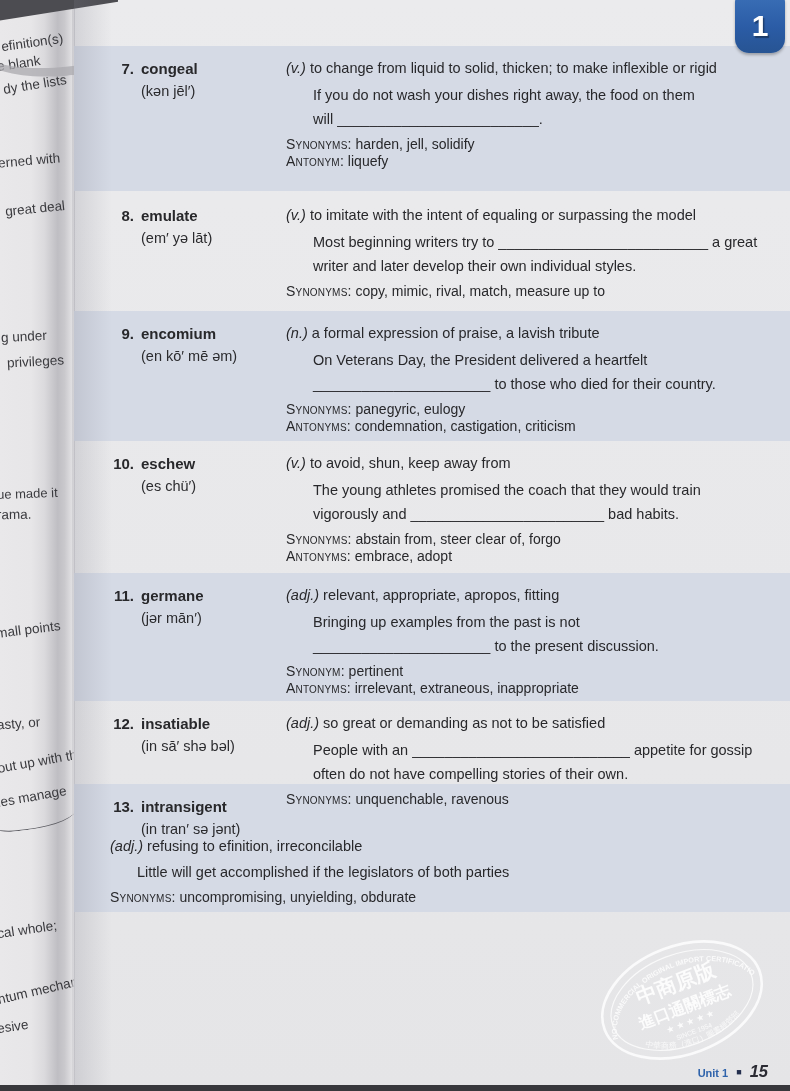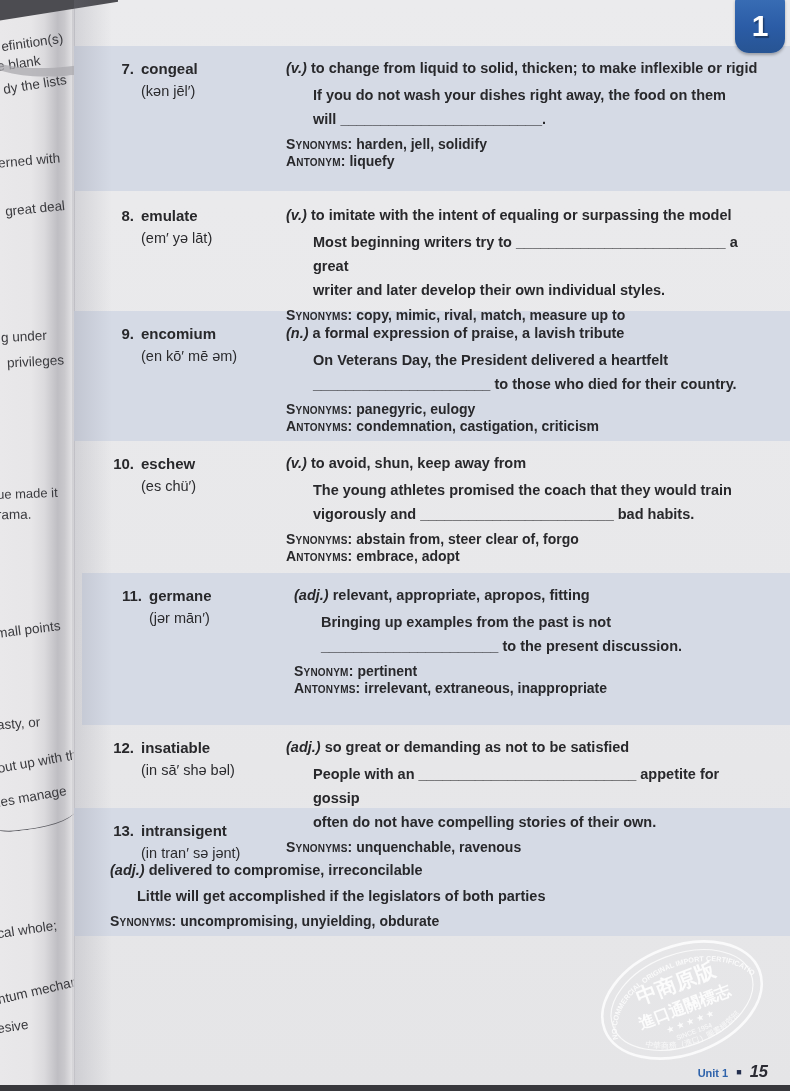--- a/index.html
+++ b/index.html
@@ -51,28 +51,28 @@
     text-shadow:1.5px 1.5px 1px rgba(0,0,0,.35);}
 
   
   .entries{position:absolute;top:46px;left:74px;right:0;z-index:20;}
   .entry{display:flex;box-sizing:border-box;padding:13px 22px 0 36px;overflow:visible;}
   .entry:nth-child(odd){background:#d5dae5;}
   .entry:nth-child(1){height:145px;}
   .entry:nth-child(2){height:120px;padding-top:15px;}
   .entry:nth-child(3){height:130px;}
   .entry:nth-child(4){height:132px;}
-  .entry:nth-child(5){height:152px;margin-left:8px;}
+  .entry:nth-child(5){height:128px;}
   .entry:nth-child(6){height:83px;}
   .entry:nth-child(7){height:128px;flex-direction:column;}
   .word-col{width:176px;flex:none;padding-top:1px;}
   .num-row{display:flex;font-weight:bold;font-size:15px;line-height:1.25;}
   .num{width:24px;text-align:right;margin-right:7px;flex:none;}
   .pron{margin-left:31px;font-size:14.5px;margin-top:4px;color:#2b2b2e;}
-  .def-col{flex:1;max-width:492px;font-size:14.5px;font-weight:bold;}
+  .def-col{flex:1;max-width:492px;font-size:14.5px;}
   .def-line{line-height:1.28;}
   .pos{font-style:italic;}
   .sentence{margin:5px 0 0 27px;}
   .sentence-line{line-height:1.66;}
   .sa-block{margin-top:5px;}
   .sa-line{line-height:1.26;font-size:14px;}
   .sa-label{font-variant:small-caps;font-size:14px;letter-spacing:.2px;}
 
   
   .stamp{position:absolute;left:592px;top:937px;width:180px;height:126px;z-index:35;
@@ -259,21 +259,21 @@
   <div class="entry">
     <div class="word-col">
       <div class="num-row">
         <span class="num">13.</span>
         <span class="word">intransigent</span>
       </div>
       <div class="pron">(in tran′ sə jənt)</div>
     </div>
     <div class="def-col">
       <div class="def-line">
-        <span class="pos">(adj.)</span><span> delivered to compromise, irreconcilable</span>
+        <span class="pos">(adj.)</span><span> refusing to efinition, irreconcilable</span>
       </div>
       <div class="sentence">
             <div class="sentence-line">Little will get accomplished if the legislators of both parties</div>
           </div>
       <div class="sa-block">
             <div class="sa-line"><span class="sa-label">Synonyms:</span><span> uncompromising, unyielding, obdurate</span></div>
           </div>
     </div>
   </div>
 </div>

